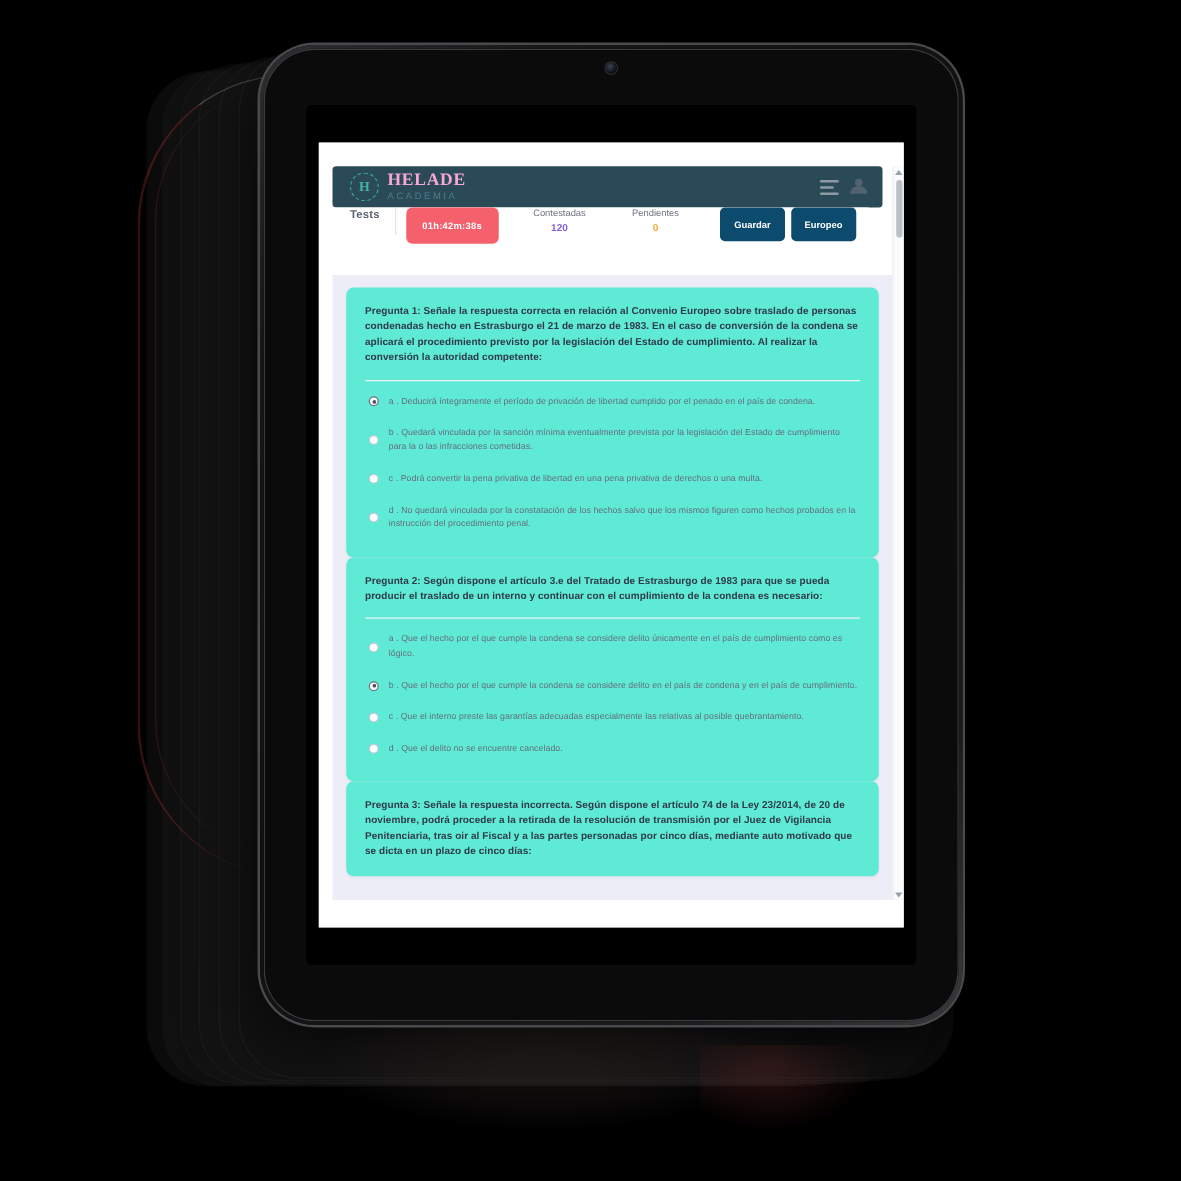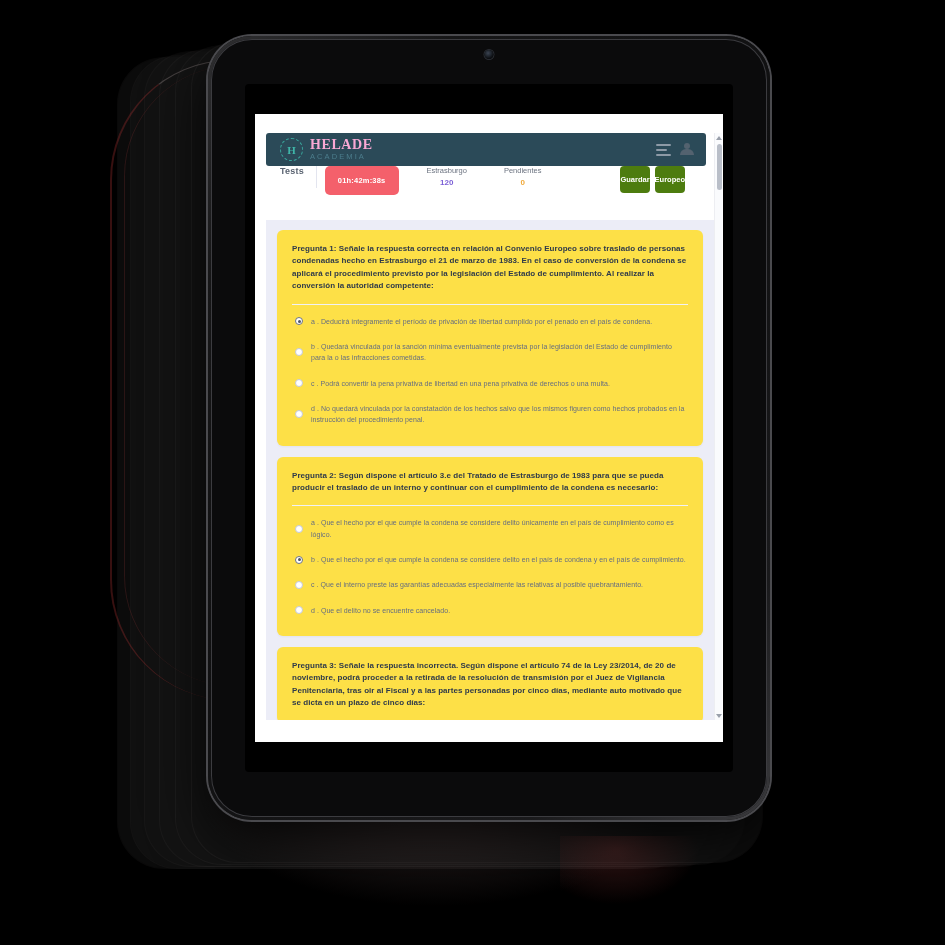--- a/index.html
+++ b/index.html
@@ -129,32 +129,32 @@
     padding:10px 13px; border-radius:5px; white-space:nowrap;
   }
   .stat { margin-left:28px; text-align:center; line-height:1.45; }
   .stat .k { font-size:7.5px; color:#6c7380; }
   .stat .v { font-size:8px; font-weight:700; }
   .stat.answered .v { color:#7b5fd6; }
   .stat.pending { margin-left:37px; }
   .stat.pending .v { color:#f0a93a; }
   .btns { margin-left:auto; display:flex; gap:5px; }
   .btn {
-    background:#4d7c0f; color:#fff; border:none; border-radius:4px;
-    font-size:7.5px; font-weight:600; padding:9px 0; cursor:pointer;
+    background:#0c4a6e; color:#fff; border:none; border-radius:4px;
+    font-size:7.5px; font-weight:600; padding:9px 11px; cursor:pointer;
     font-family:"Liberation Sans", sans-serif; white-space:nowrap;
   }
 
   
   .content {
     position:absolute; left:11px; top:106px; right:9px; bottom:22px;
     background:#ecedf7; overflow:hidden; padding:10px 11px 0 11px;
   }
   .card {
-    background:#fde047; border-radius:6px; margin-bottom:11px;
+    background:#5eead4; border-radius:6px; 
     padding:13px 15px 13px 15px;
     box-shadow:0 1px 2px rgba(60,60,110,.05);
   }
   .q-text {
     font-size:8px; font-weight:700; color:#2f3a4a; line-height:1.55;
     letter-spacing:.05px;
   }
   .q-sep { height:1px; background:#f0f1f6; margin:11px 0 4px; }
   .opt { display:flex; align-items:center; gap:8px; padding:7px 0 7px 3px; }
   .radio {
@@ -229,21 +229,21 @@
             <div class="avatar-ic"></div>
           </div>
         </div>
 
         <div class="toolbar">
           <div class="tests-label">Tests</div>
           <div class="divider"></div>
           <div class="timer">01h:42m:38s</div>
 
           <div class="stat answered">
-            <div class="k">Estrasburgo</div>
+            <div class="k">Contestadas</div>
             <div class="v">120</div>
           </div>
           <div class="stat pending">
             <div class="k">Pendientes</div>
             <div class="v">0</div>
           </div>
 
           <div class="btns">
             <button class="btn">Guardar</button>
             <button class="btn">Europeo</button>

